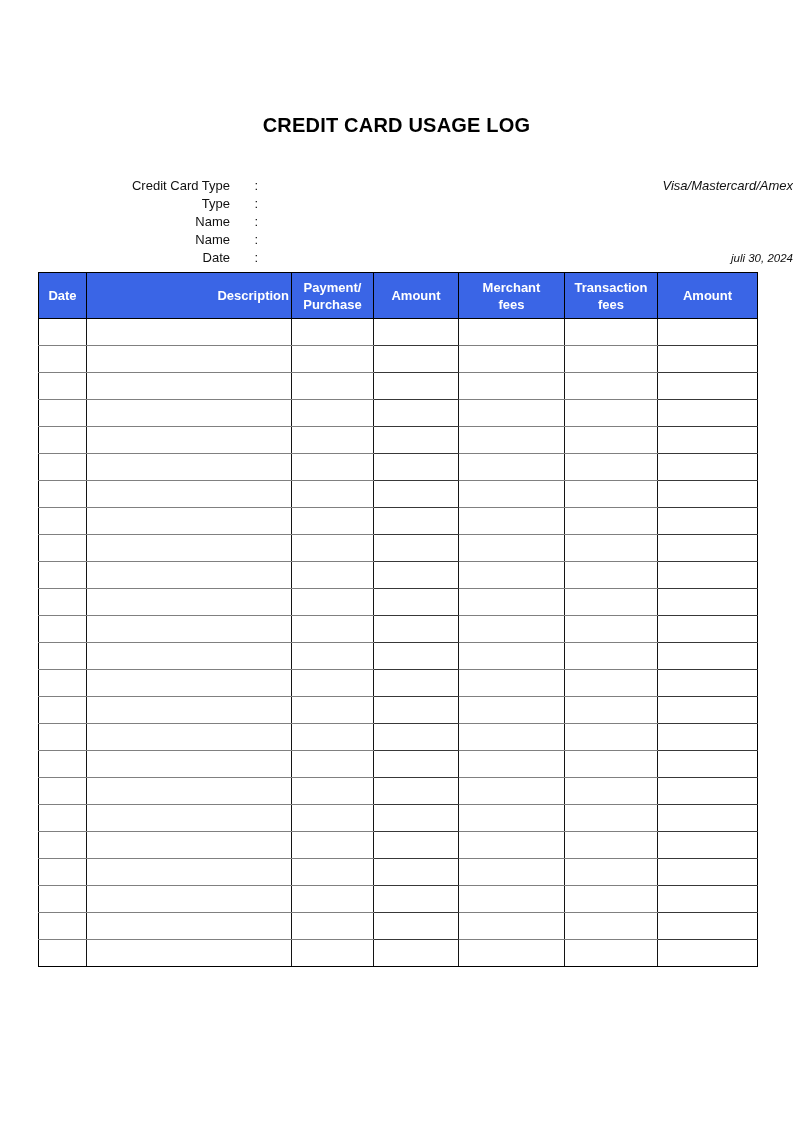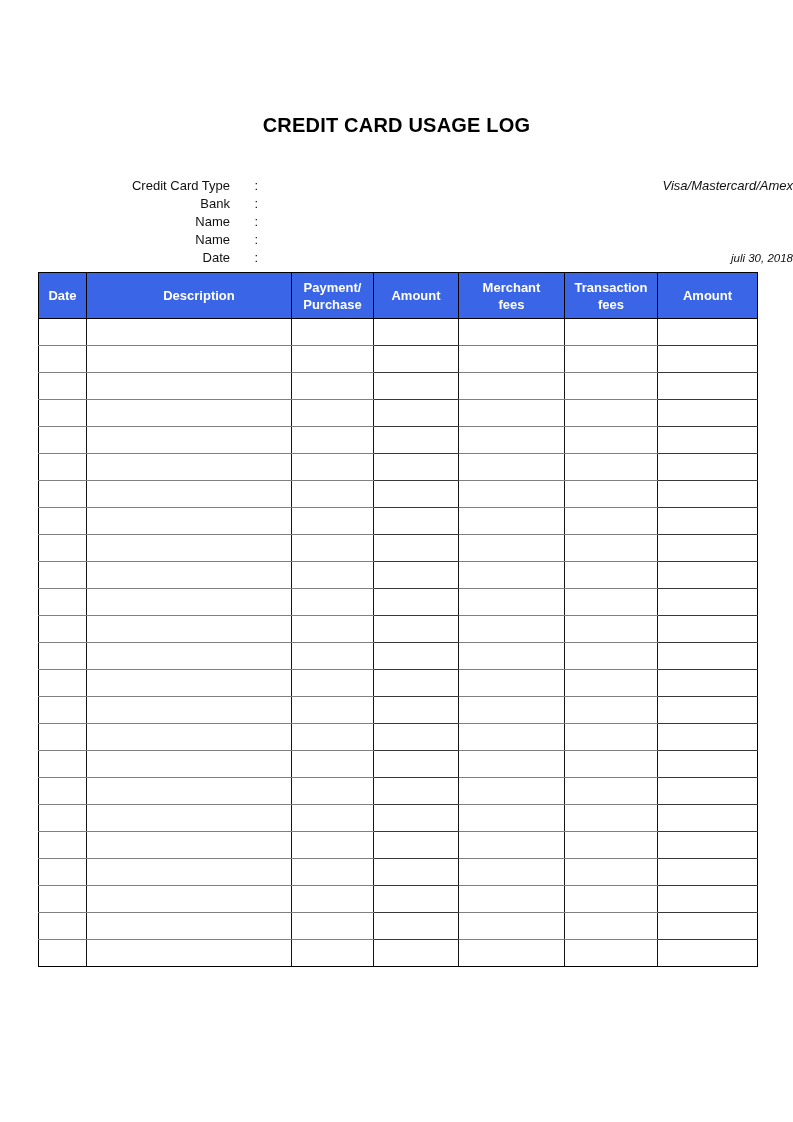--- a/index.html
+++ b/index.html
@@ -62,21 +62,21 @@
     font-weight: 700;
     height: 45px;
     vertical-align: middle;
     text-align: center;
     padding: 0 2px;
     line-height: 17px;
     white-space: pre-line;
     border: 1px solid var(--outer-border, #000000);
   }
   .log-table th.align-left {
-    text-align: center;
+    text-align: right;
     padding-left: 22px;
   }
   .log-table td {
     height: 26px;
     padding: 0 3px;
     font-size: 12px;
     border-left: 1px solid var(--grid-v, #141414);
     border-right: 1px solid var(--grid-v, #141414);
     border-top: 1px solid var(--grid-h, #808080);
     border-bottom: 1px solid var(--grid-h, #808080);
@@ -98,38 +98,38 @@
 
   <h1 class="doc-title">CREDIT CARD USAGE LOG</h1>
 
   <div class="info-block">
     <div class="info-row">
       <span class="info-label">Credit Card Type</span>
       <span class="info-sep">:</span>
       <span class="info-value">Visa/Mastercard/Amex</span>
     </div>
     <div class="info-row">
-      <span class="info-label">Bank</span>
+      <span class="info-label">Type</span>
       <span class="info-sep">:</span>
       <span class="info-value"></span>
     </div>
     <div class="info-row">
       <span class="info-label">Name</span>
       <span class="info-sep">:</span>
       <span class="info-value"></span>
     </div>
     <div class="info-row">
       <span class="info-label">Name</span>
       <span class="info-sep">:</span>
       <span class="info-value"></span>
     </div>
     <div class="info-row">
       <span class="info-label">Date</span>
       <span class="info-sep">:</span>
-      <span class="info-value small">juli 30, 2018</span>
+      <span class="info-value small">juli 30, 2024</span>
     </div>
   </div>
 
   <table class="log-table">
     <colgroup>
       <col class="c0">
         <col class="c1">
         <col class="c2">
         <col class="c3">
         <col class="c4">

